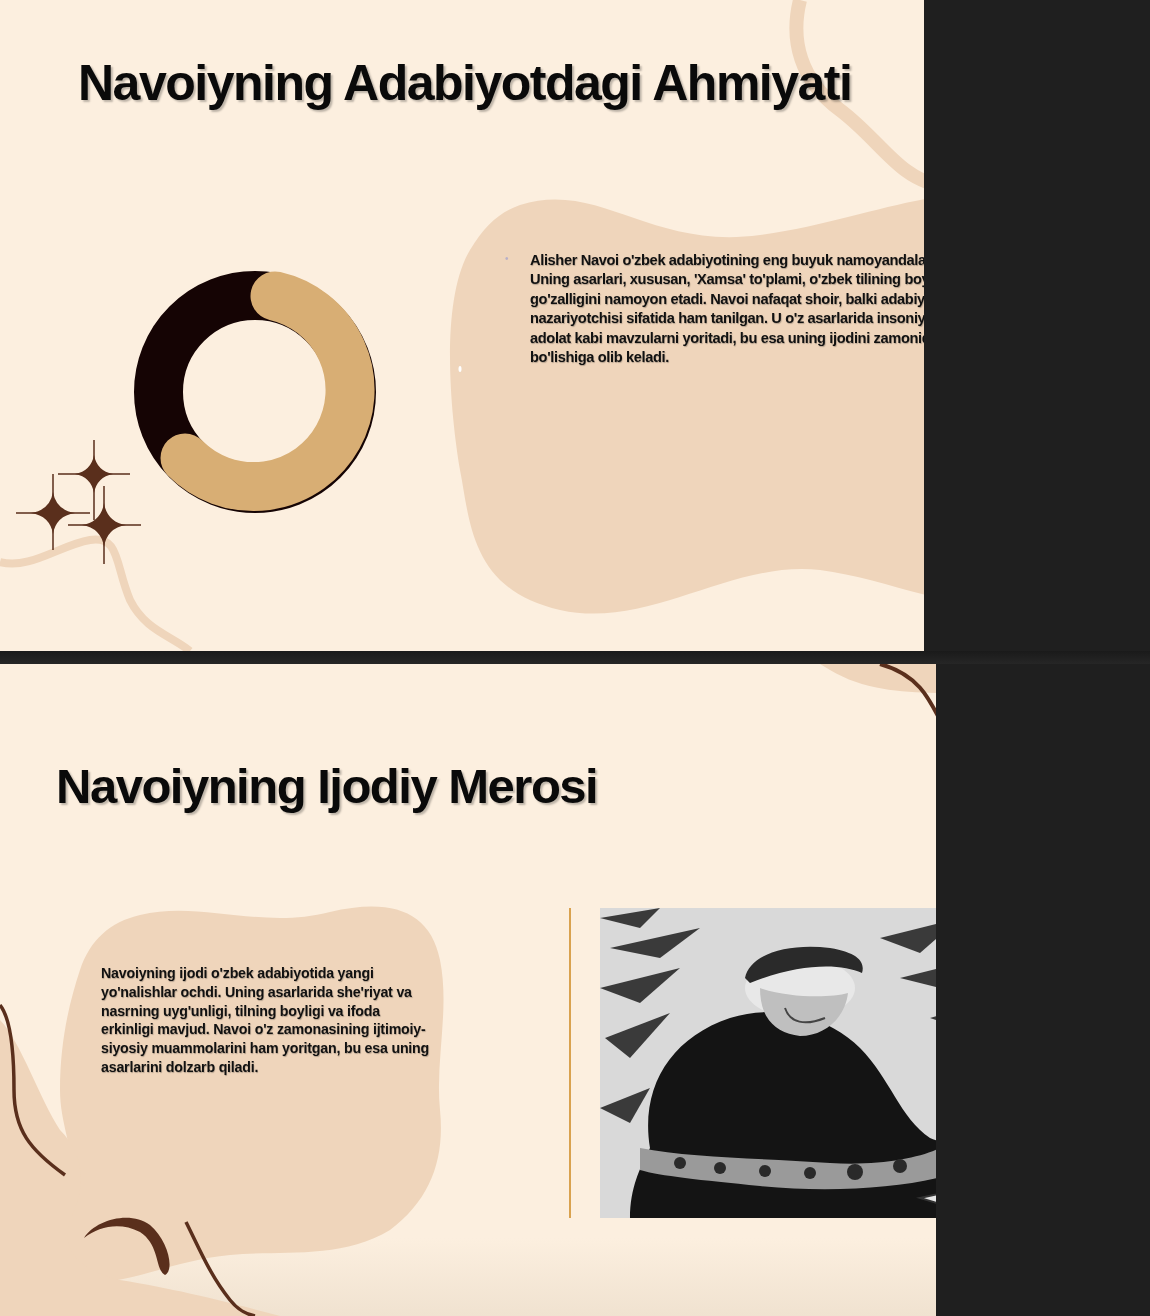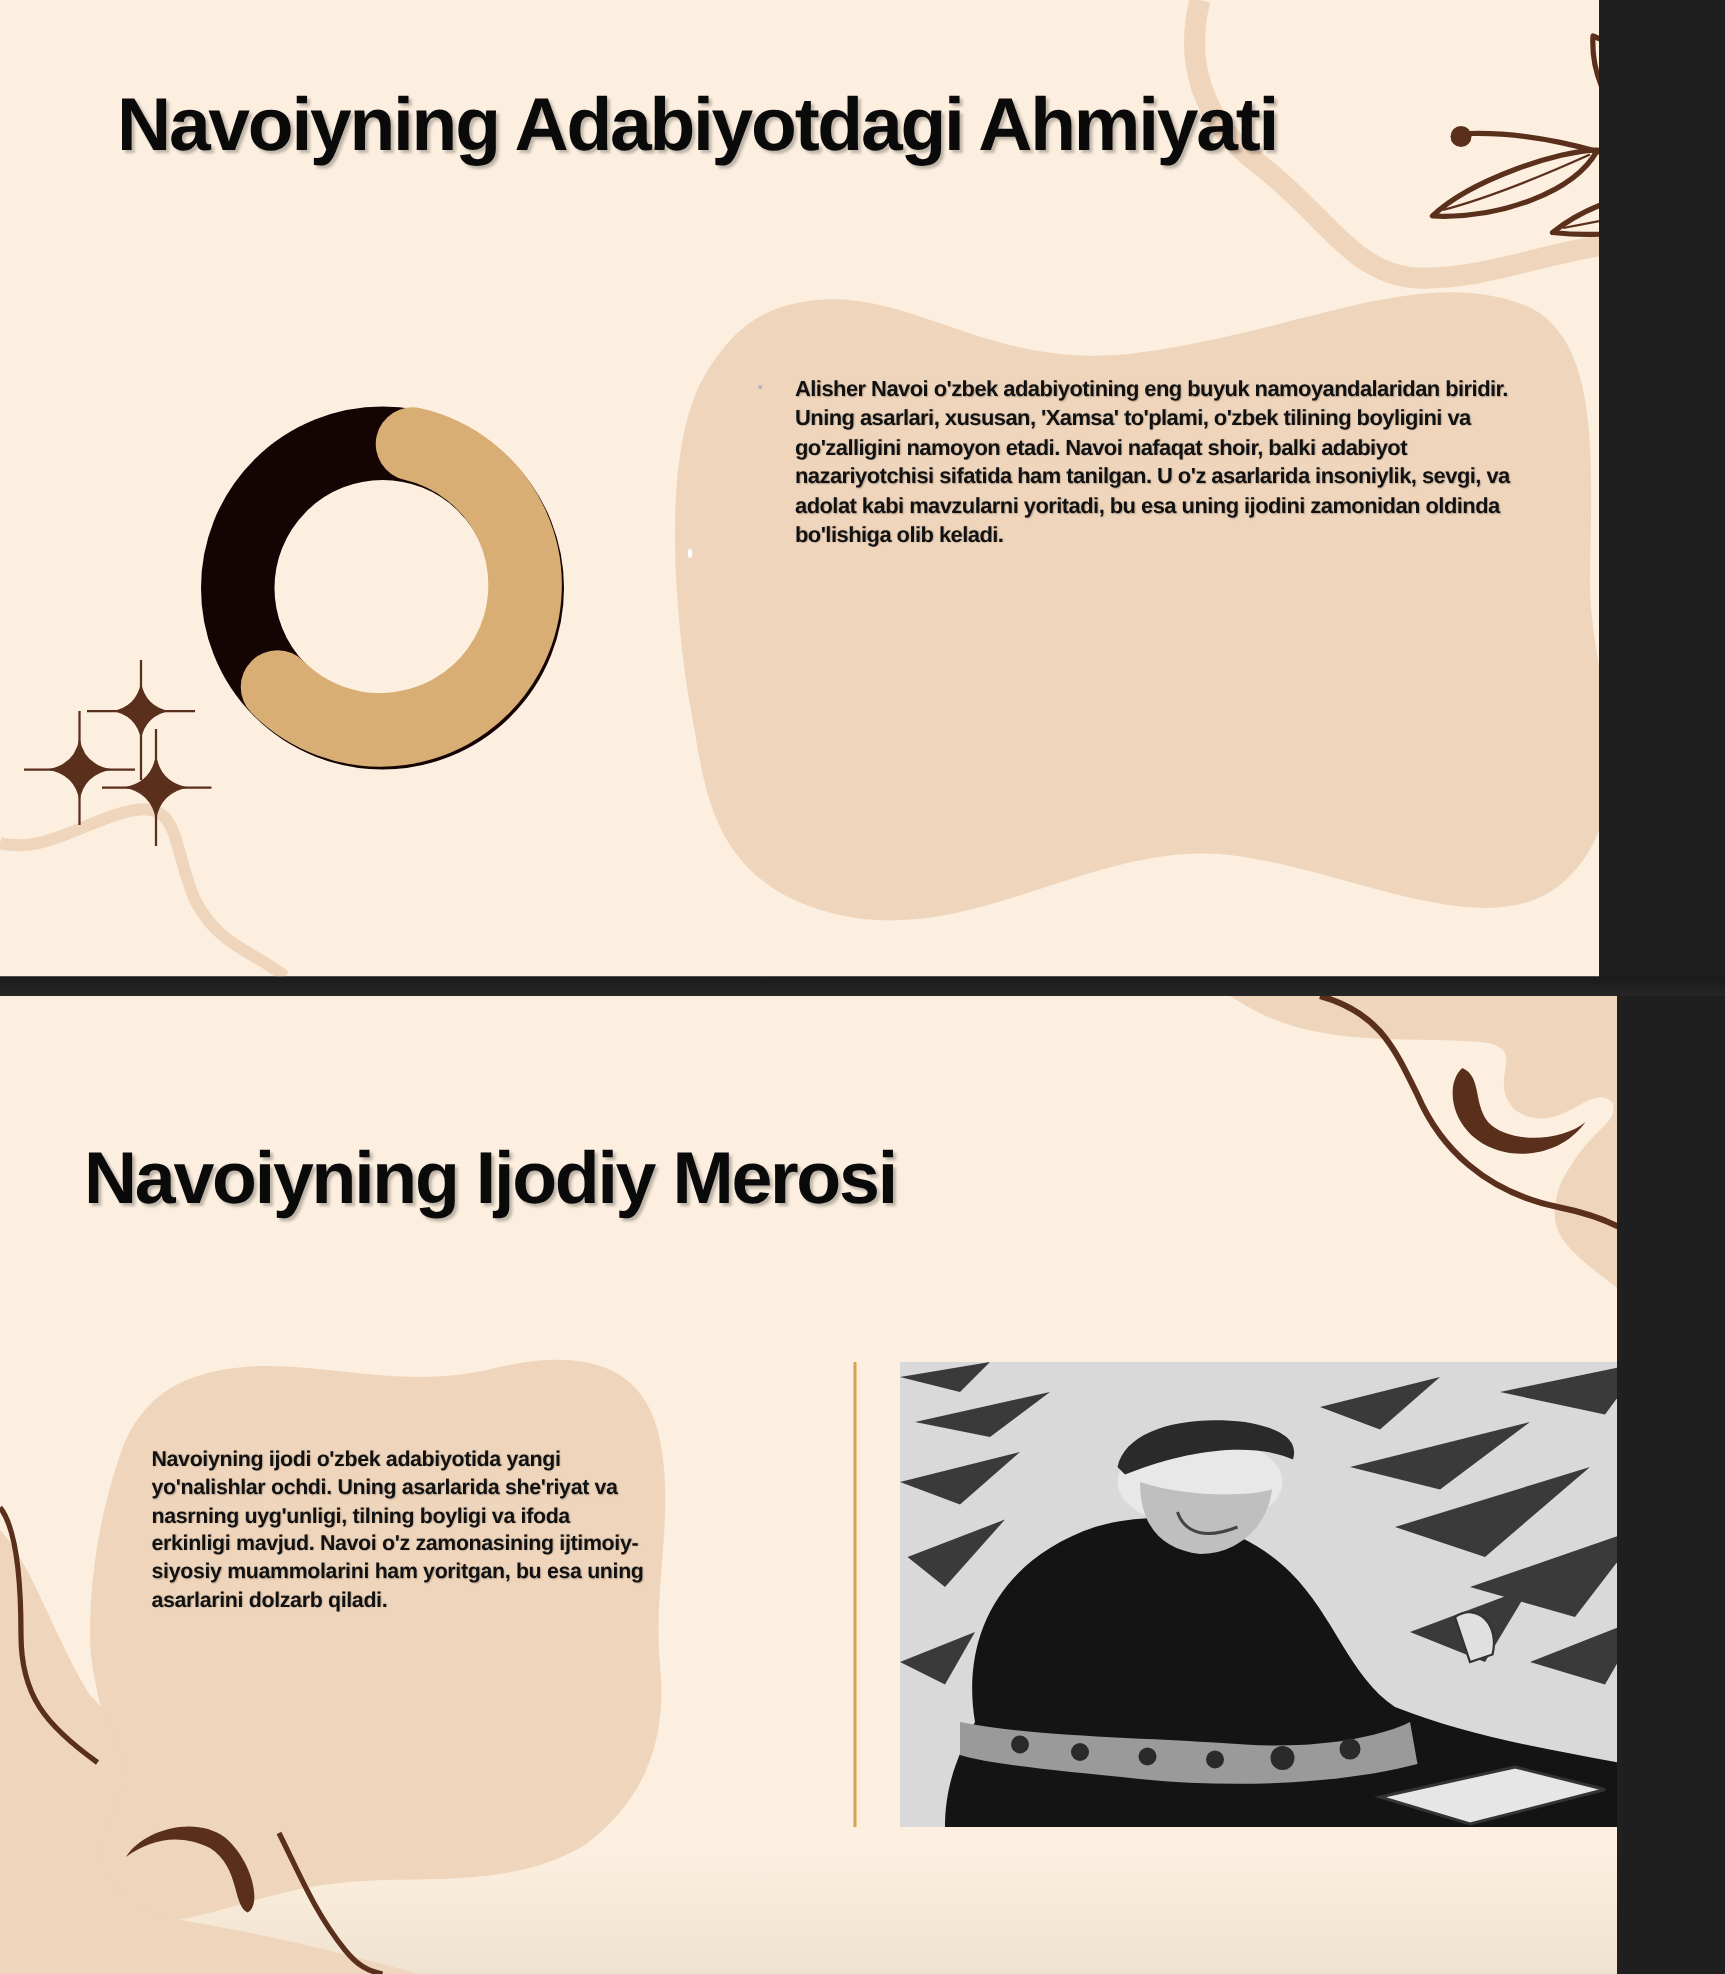--- a/index.html
+++ b/index.html
@@ -1,17 +1,17 @@
 <!DOCTYPE html>
 <html><head>
 <meta charset="utf-8">
 <style>
   html, body { margin: 0; padding: 0; }
   body { width: 1150px; height: 1316px; overflow: hidden; background: #1f1f1f; font-family: "Liberation Sans", "DejaVu Sans", sans-serif; position: relative; }
-  .slide { position: absolute; left: 0; width: 1066px; overflow: hidden; background: #fcefdf; }
+  .slide { position: absolute; left: 0; width: 924px; overflow: hidden; background: #fcefdf; }
   #slide1 { top: 0; height: 651px; }
   #slide2 { top: 664px; height: 652px; background: linear-gradient(to bottom, #fcefdf 0%, #fcefdf 88%, #f0e2d0 100%); padding-left: 12px; }
   .divider { position: absolute; left: 0; top: 651px; width: 1150px; height: 13px; background: linear-gradient(#1a1a1a, #262626); }
   svg.deco { position: absolute; left: 0; top: 0; }
   .title { position: absolute; margin: 0; font-weight: 700; color: #0a0a0a; letter-spacing: -1.5px; text-shadow: 2px 2px 2px rgba(0,0,0,0.25); white-space: nowrap; }
   #slide1 .title { left: 78px; top: 54px; font-size: 50px; }
   #slide2 .title { left: 56px; top: 758px; font-size: 49px; position: absolute; }
   .body-text { position: absolute; margin: 0; font-weight: 700; color: #111; font-size: 14.6px; line-height: 19.4px; letter-spacing: -0.35px; text-shadow: 0.6px 0.6px 1px rgba(0,0,0,0.25); }
   #s1-text { left: 530px; top: 251px; width: 500px; }
   #s1-bullet { position: absolute; left: 505px; top: 253px; font-size: 10px; color: #b8b0c8; }

